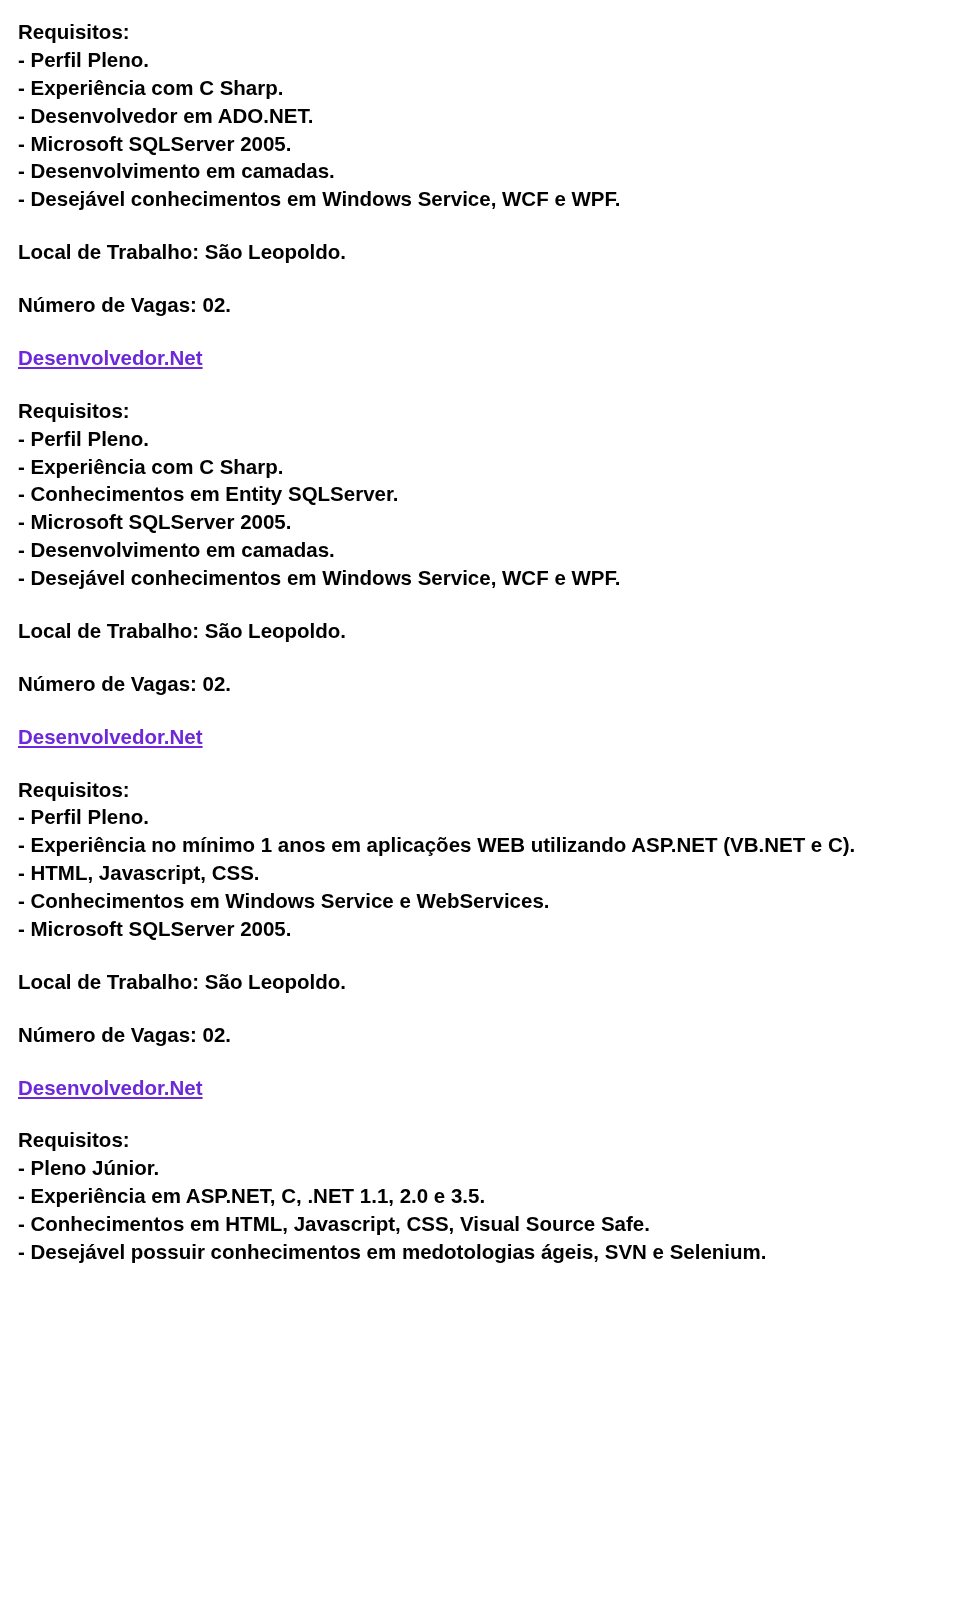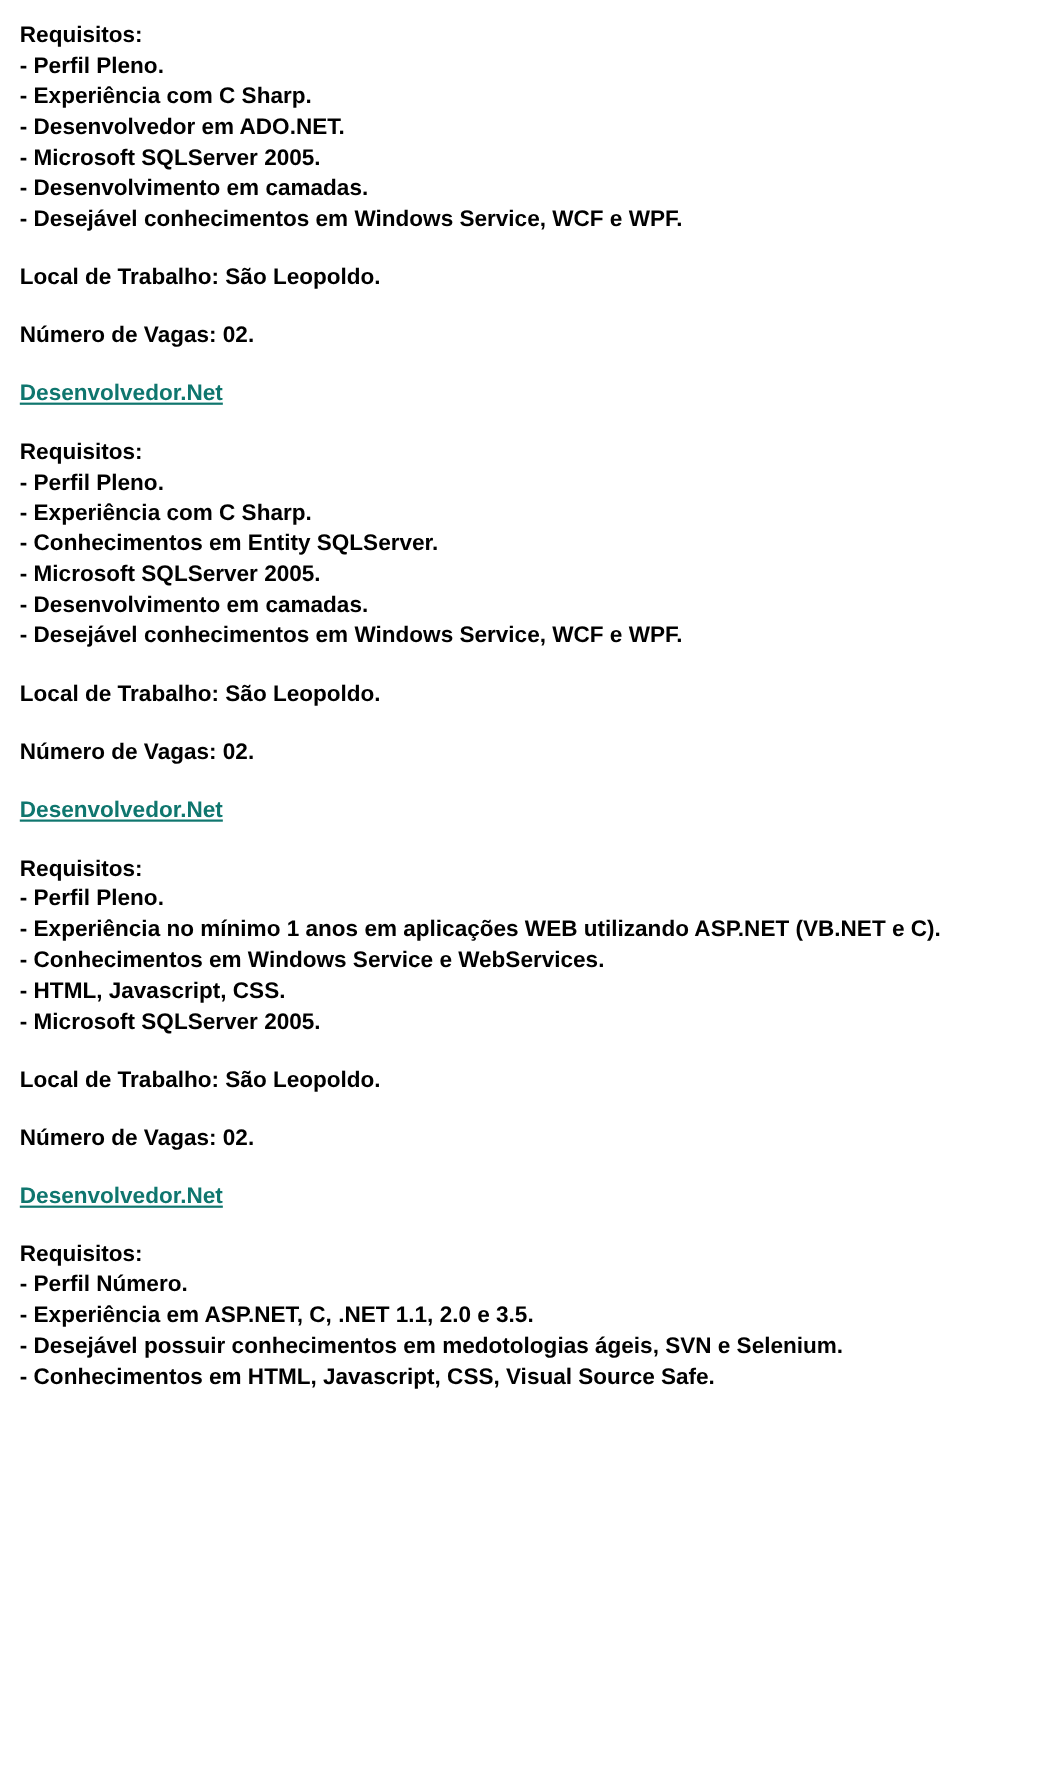--- a/index.html
+++ b/index.html
@@ -11,21 +11,21 @@
     font-weight: bold;
     color: #000000;
     line-height: 1.36;
     width: 960px;
     box-sizing: border-box;
   }
   .para {
     margin: 0 0 25px 0;
   }
   .heading-link {
-    color: #0f766e;
+    color: #6d28d9;
     text-decoration: underline;
     margin: 0 0 25px 0;
     display: block;
   }
   .line { display: block; }
   .last { margin-bottom: 0; }
 </style>
 </head>
 <body>
 
@@ -52,27 +52,27 @@
   <span class="line">- Desejável conhecimentos em Windows Service, WCF e WPF.</span>
 </div>
 <div class="para">Local de Trabalho: São Leopoldo.</div>
 <div class="para">Número de Vagas: 02.</div>
 
 <a class="heading-link">Desenvolvedor.Net</a>
 <div class="para">
   <span class="line">Requisitos:</span>
   <span class="line">- Perfil Pleno.</span>
   <span class="line">- Experiência no mínimo 1 anos em aplicações WEB utilizando ASP.NET (VB.NET e C).</span>
+  <span class="line">- HTML, Javascript, CSS.</span>
   <span class="line">- Conhecimentos em Windows Service e WebServices.</span>
-  <span class="line">- HTML, Javascript, CSS.</span>
   <span class="line">- Microsoft SQLServer 2005.</span>
 </div>
 <div class="para">Local de Trabalho: São Leopoldo.</div>
 <div class="para">Número de Vagas: 02.</div>
 
 <a class="heading-link">Desenvolvedor.Net</a>
 <div class="para last">
   <span class="line">Requisitos:</span>
-  <span class="line">- Perfil Número.</span>
+  <span class="line">- Pleno Júnior.</span>
   <span class="line">- Experiência em ASP.NET, C, .NET 1.1, 2.0 e 3.5.</span>
+  <span class="line">- Conhecimentos em HTML, Javascript, CSS, Visual Source Safe.</span>
   <span class="line">- Desejável possuir conhecimentos em medotologias ágeis, SVN e Selenium.</span>
-  <span class="line">- Conhecimentos em HTML, Javascript, CSS, Visual Source Safe.</span>
 </div>
 
 </body></html>

